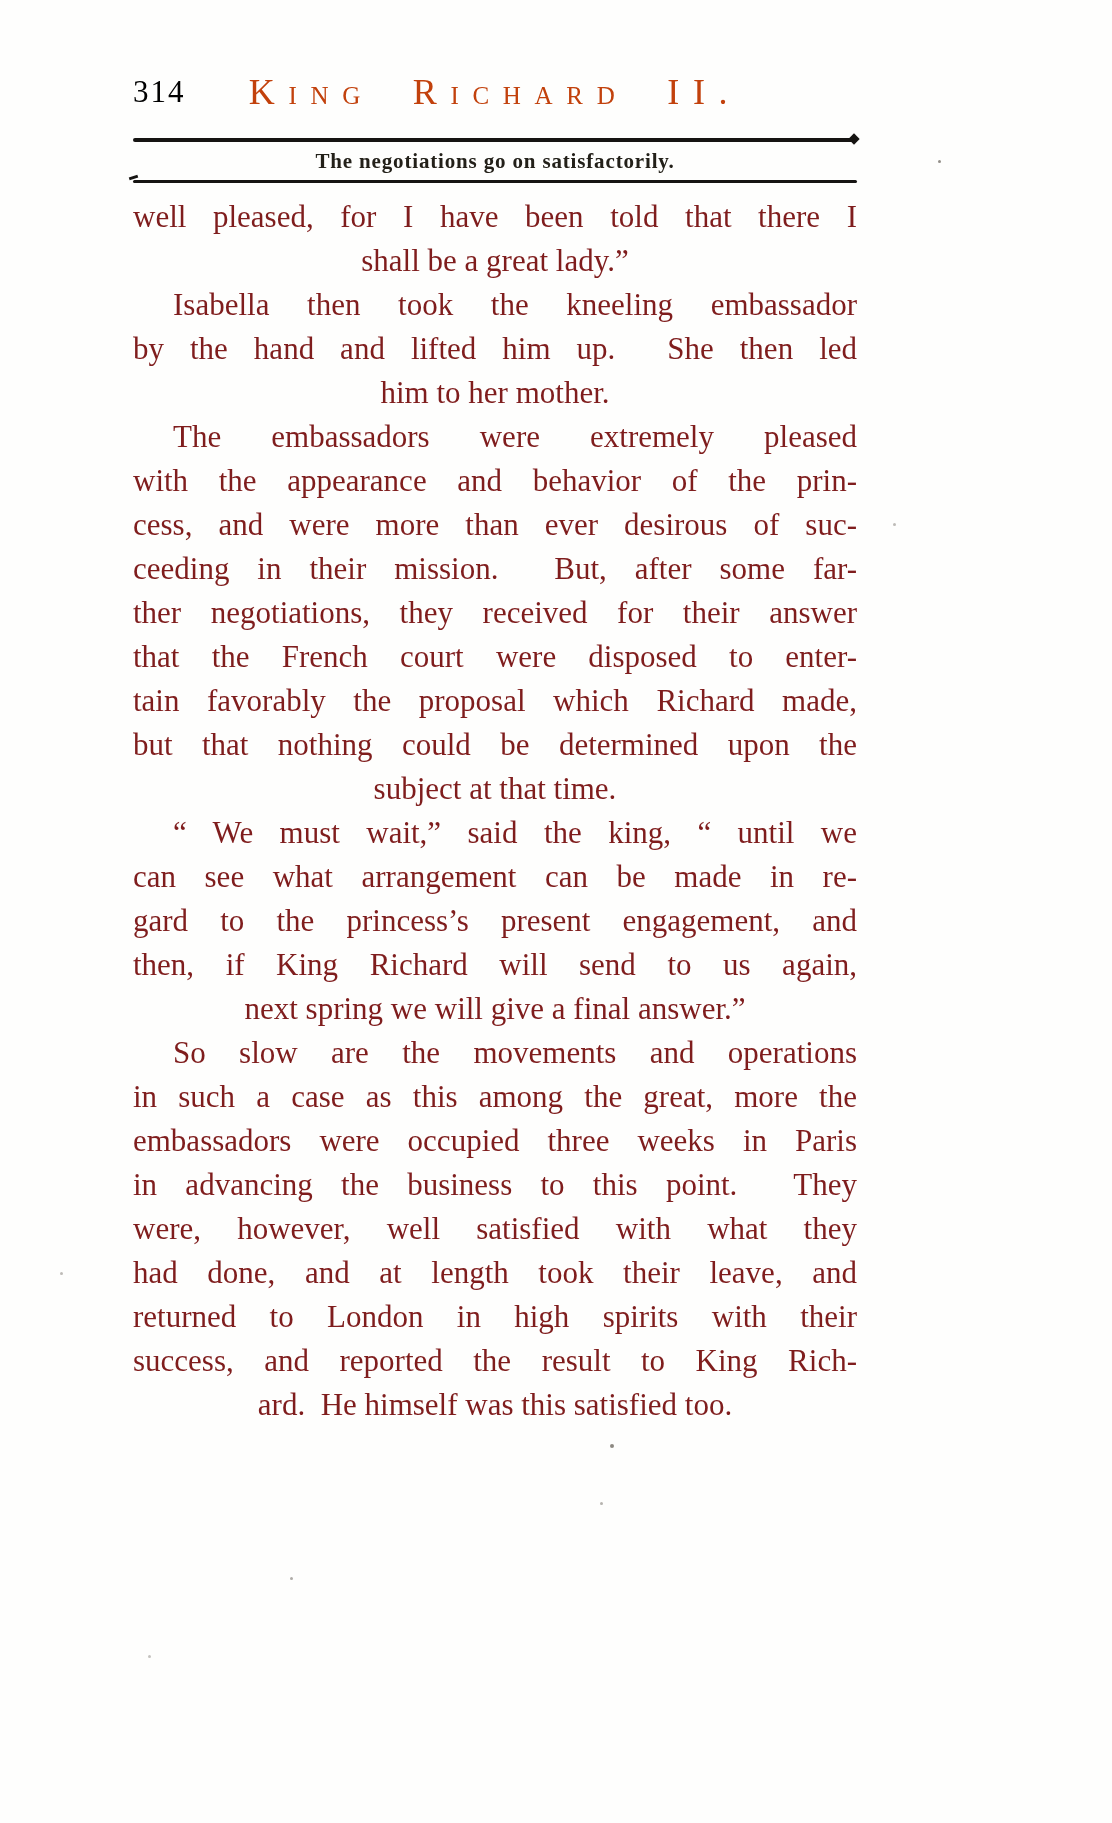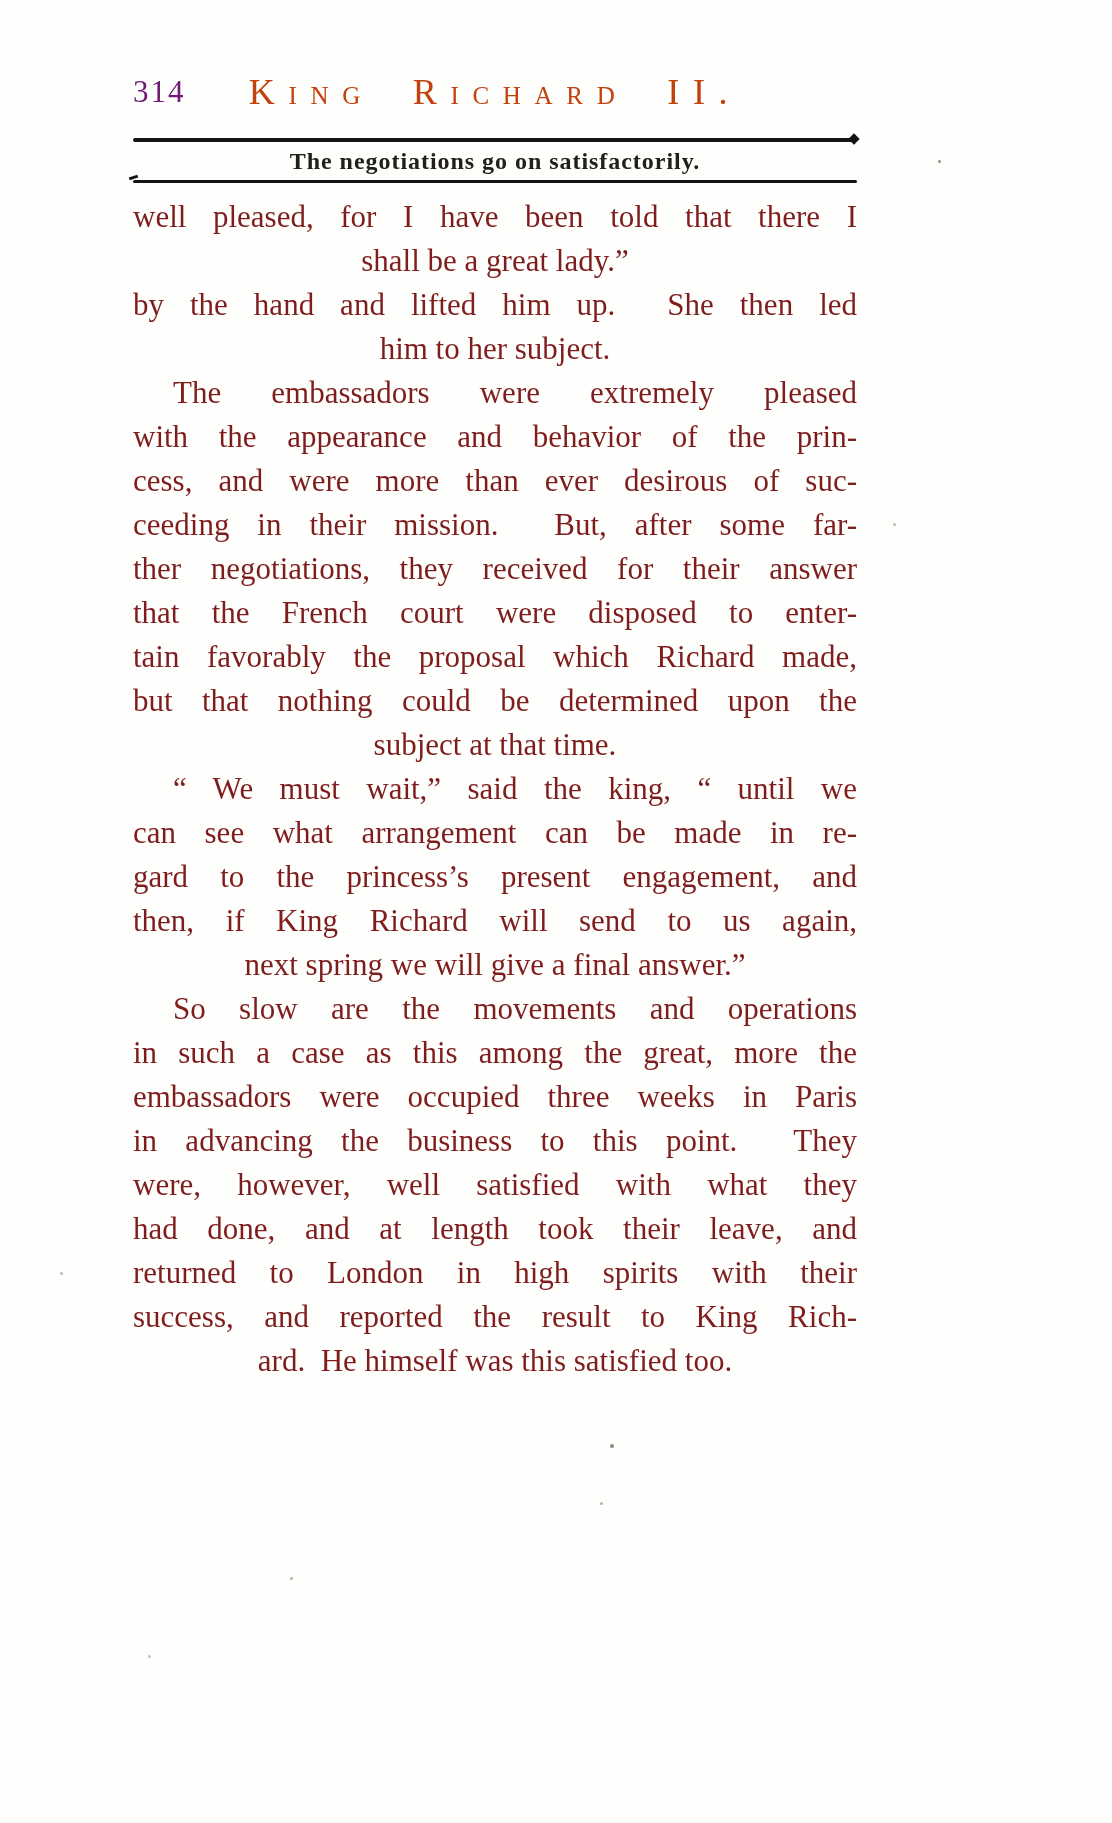--- a/index.html
+++ b/index.html
@@ -27,21 +27,21 @@
     position: relative;
     height: 44px;
     line-height: 44px;
   }
   .page-number {
     position: absolute;
     left: 0;
     top: 0;
     font-size: 31px;
     letter-spacing: 2px;
-    color: #701a75;
+    color: #000000;
   }
   .running-title {
     display: block;
     text-align: center;
     font-variant: small-caps;
     font-size: 36px;
     letter-spacing: 0.38em;
     word-spacing: 0.45em;
     color: #c2410c;
   }
@@ -72,21 +72,21 @@
     left: -4px;
     top: -4px;
     width: 9px;
     height: 3px;
     background: #161412;
     transform: rotate(-18deg);
   }
   .section-caption {
     margin-top: 7px;
     text-align: center;
-    font-size: 24px;
+    font-size: 21px;
     font-weight: bold;
     letter-spacing: 0.04em;
     color: #232019;
     height: 26px;
     line-height: 24px;
   }
   .body-text {
     margin-top: 12px;
     font-size: 31px;
     line-height: 44px;
@@ -140,22 +140,23 @@
     <div class="rule rule-bottom">
       <span class="rule-tick"></span>
     </div>
 
     <div class="body-text">
         <div class="paragraph">
           <div class="line justified">well pleased, for I have been told that there I</div>
           <div class="line">shall be a great lady.”</div>
         </div>
         <div class="paragraph">
+          <div class="line justified indented">Isabella then took the kneeling embassador</div>
           <div class="line justified">by the hand and lifted him up.  She then led</div>
-          <div class="line">him to her subject.</div>
+          <div class="line">him to her mother.</div>
         </div>
         <div class="paragraph">
           <div class="line justified indented">The embassadors were extremely pleased</div>
           <div class="line justified">with the appearance and behavior of the prin-</div>
           <div class="line justified">cess, and were more than ever desirous of suc-</div>
           <div class="line justified">ceeding in their mission.  But, after some far-</div>
           <div class="line justified">ther negotiations, they received for their answer</div>
           <div class="line justified">that the French court were disposed to enter-</div>
           <div class="line justified">tain favorably the proposal which Richard made,</div>
           <div class="line justified">but that nothing could be determined upon the</div>

